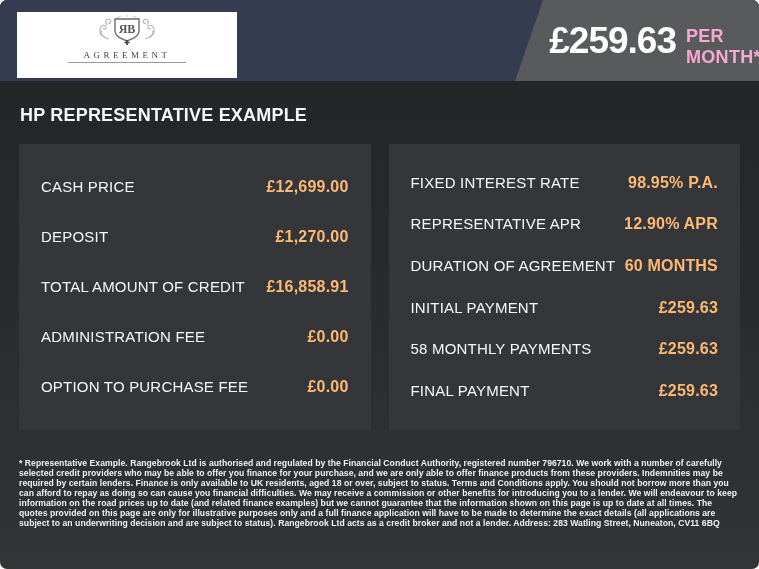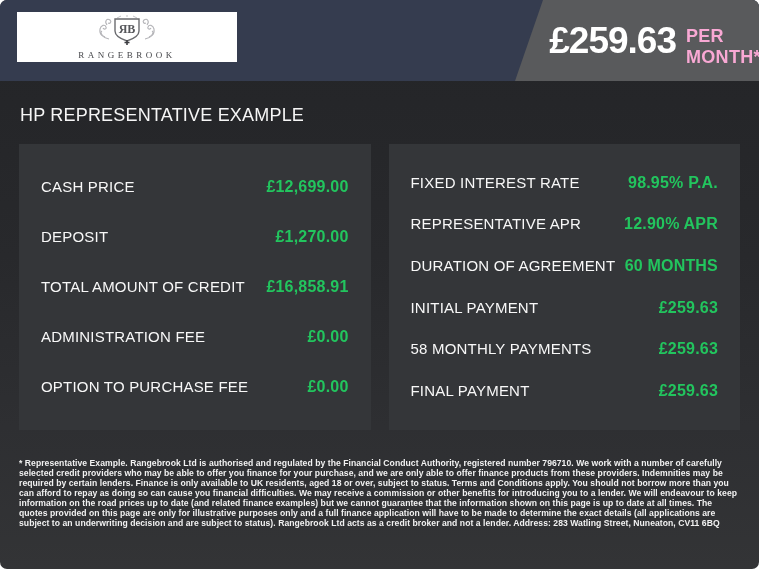--- a/index.html
+++ b/index.html
@@ -43,21 +43,21 @@
     color:#f9a8d4;
     font-size:18px;
     font-weight:bold;
     letter-spacing:0.3px;
     padding-top:12px;
   }
 
   .logo-box {
     position:absolute;
     top:12px; left:17px;
-    width:220px; height:50px;
+    width:220px; height:66px;
     background:#ffffff;
     display:flex;
     flex-direction:column;
     align-items:center;
     justify-content:flex-start;
     padding-top:3px;
   }
   .logo-name {
     font-family:"Liberation Serif", serif;
     font-size:9px;
@@ -72,21 +72,21 @@
     margin-top:2px;
   }
 
   
   .section-header {
     padding:24px 20px 18px 20px;
   }
   .section-title {
     color:#f6f6f6;
     font-size:18px;
-    font-weight:normal;
+    font-weight:bold;
     letter-spacing:0.2px;
   }
 
   
   .panels {
     display:flex;
     justify-content:space-between;
     padding:0 19px;
     gap:18px;
   }
@@ -105,21 +105,21 @@
     align-items:baseline;
   }
   .frow .lbl {
     color:#f8f8f8;
     font-size:15px;
     font-weight:normal;
     letter-spacing:0.2px;
     white-space:nowrap;
   }
   .frow .val {
-    color:#22c55e;
+    color:#fdba74;
     font-size:16px;
     font-weight:bold;
     letter-spacing:0.2px;
     white-space:nowrap;
   }
 
   
   .disclaimer {
     padding:28px 20px 0 19px;
   }
@@ -155,21 +155,21 @@
           </g>
 
           <path d="M56 3 L60 1 M76 3 L72 1 M66 2 L66 0" stroke="#c3c3c7" stroke-width="1" fill="none"></path>
 
           <path d="M54 4 H78 V16 C78 21, 72 24, 66 26 C60 24, 54 21, 54 16 Z" fill="#ffffff" stroke="#6a6b6f" stroke-width="1.4"></path>
           <text x="66" y="17.5" text-anchor="middle" font-family="Liberation Serif, serif" font-size="12" fill="#56575b" font-weight="bold">ЯB</text>
 
           <path d="M66 25 V30 M63.5 27.5 H68.5" stroke="#3c3d41" stroke-width="1.6"></path>
         </svg>
       </span>
-      <span class="logo-name">RANGEBROOK</span>
+      <span class="logo-name">AGREEMENT</span>
       <span class="logo-rule"></span>
     </div>
 
     <div class="accent-shape">
       <span class="price-main">£259.63</span>
       <span class="price-suffix">PER MONTH*</span>
     </div>
   </div>
 
   <div class="section-header">

